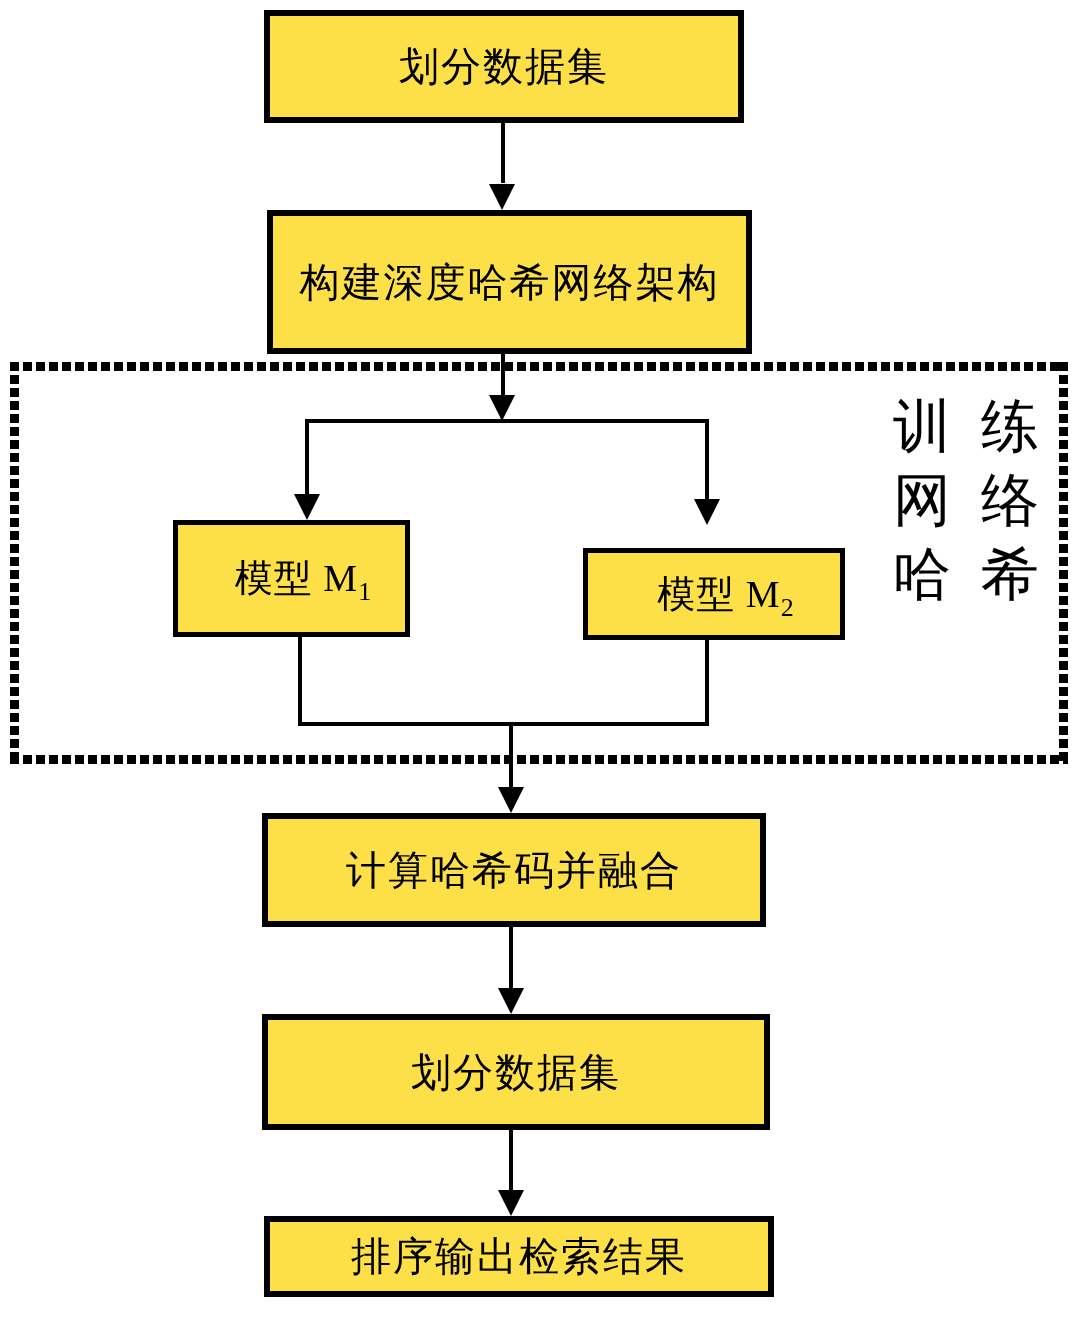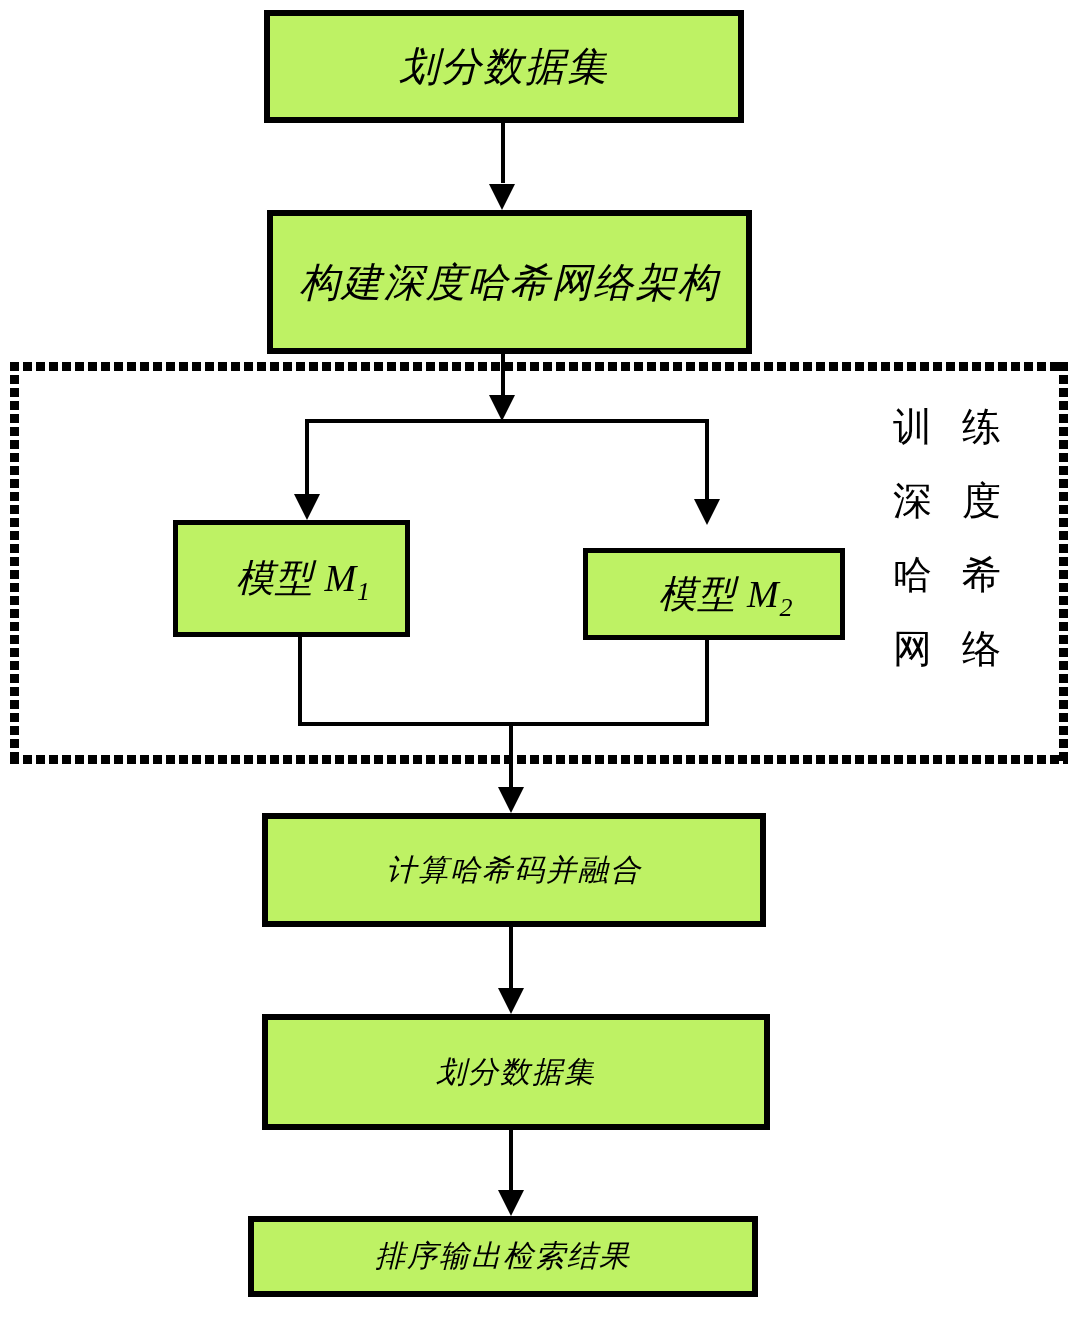--- a/index.html
+++ b/index.html
@@ -12,43 +12,42 @@
     width: 1085px;
     height: 1340px;
     background: #ffffff;
     font-family: "Liberation Serif", "DejaVu Serif", serif;
     color: #000000;
     overflow: hidden;
   }
   .node {
     position: absolute;
     border: 6px solid #000000;
-    background: #bef264;
+    background: #fde047;
     display: flex;
     align-items: center;
     justify-content: center;
     text-align: center;
     box-sizing: border-box;
-    font-style: italic;
   }
   .node .lbl { font-size: 40px; letter-spacing: 2px; }
-  .node-big .lbl { font-size: 30px; }
+  .node-big .lbl { font-size: 40px; }
   .model {
     border-width: 5px;
   }
   .model .lbl { font-size: 38px; letter-spacing: 1px; margin-left: 24px; }
   .model sub { font-size: 26px; line-height: 0; }
 
   #box1 { left: 264px; top: 10px;  width: 480px; height: 113px; }
   #box2 { left: 267px; top: 210px; width: 485px; height: 144px; }
   #m1   { left: 173px; top: 520px; width: 237px; height: 117px; }
   #m2   { left: 583px; top: 548px; width: 262px; height: 92px; }
   #box3 { left: 262px; top: 813px;  width: 504px; height: 114px; }
   #box4 { left: 262px; top: 1014px; width: 508px; height: 116px; }
-  #box5 { left: 248px; top: 1216px; width: 510px; height: 81px; }
+  #box5 { left: 264px; top: 1216px; width: 510px; height: 81px; }
 
   
   .dash-box {
     position: absolute;
     left: 10px; top: 362px; width: 1058px; height: 402px;
   }
   .dash-edge { position: absolute; background-repeat: repeat; }
   .dash-h {
     left: 0; width: 100%; height: 9px;
     background-image: repeating-linear-gradient(90deg, #000 0 9px, transparent 9px 13px);
@@ -100,43 +99,42 @@
   #c4-stem { left: 509px; top: 1127px; height: 64px; }
   #c4-head { left: 498px; top: 1190px; }
 
   .side-label {
     position: absolute;
     left: 893px; top: 390px;
     display: flex;
     flex-direction: column;
   }
   .side-label .line {
-    font-size: 39px;
+    font-size: 58px;
     line-height: 74px;
     letter-spacing: 30px;
     white-space: nowrap;
   }
 </style>
 </head>
 <body>
 
 <div class="canvas">
 
   <div class="dash-box">
     <div class="dash-edge dash-h dash-top"></div>
     <div class="dash-edge dash-h dash-bottom"></div>
     <div class="dash-edge dash-v dash-left"></div>
     <div class="dash-edge dash-v dash-right"></div>
   </div>
 
   <div class="side-label">
     <div class="line">训练</div>
-    <div class="line">深度</div>
+    <div class="line">网络</div>
     <div class="line">哈希</div>
-    <div class="line">网络</div>
   </div>
 
   <div class="stem" id="c1-stem"></div>
   <div class="arrowhead" id="c1-head"></div>
 
   <div class="stem" id="c2-stem"></div>
   <div class="arrowhead" id="c2-head"></div>
 
   <div class="hline" id="branch-hline"></div>
   <div class="stem" id="cL-stem"></div>

